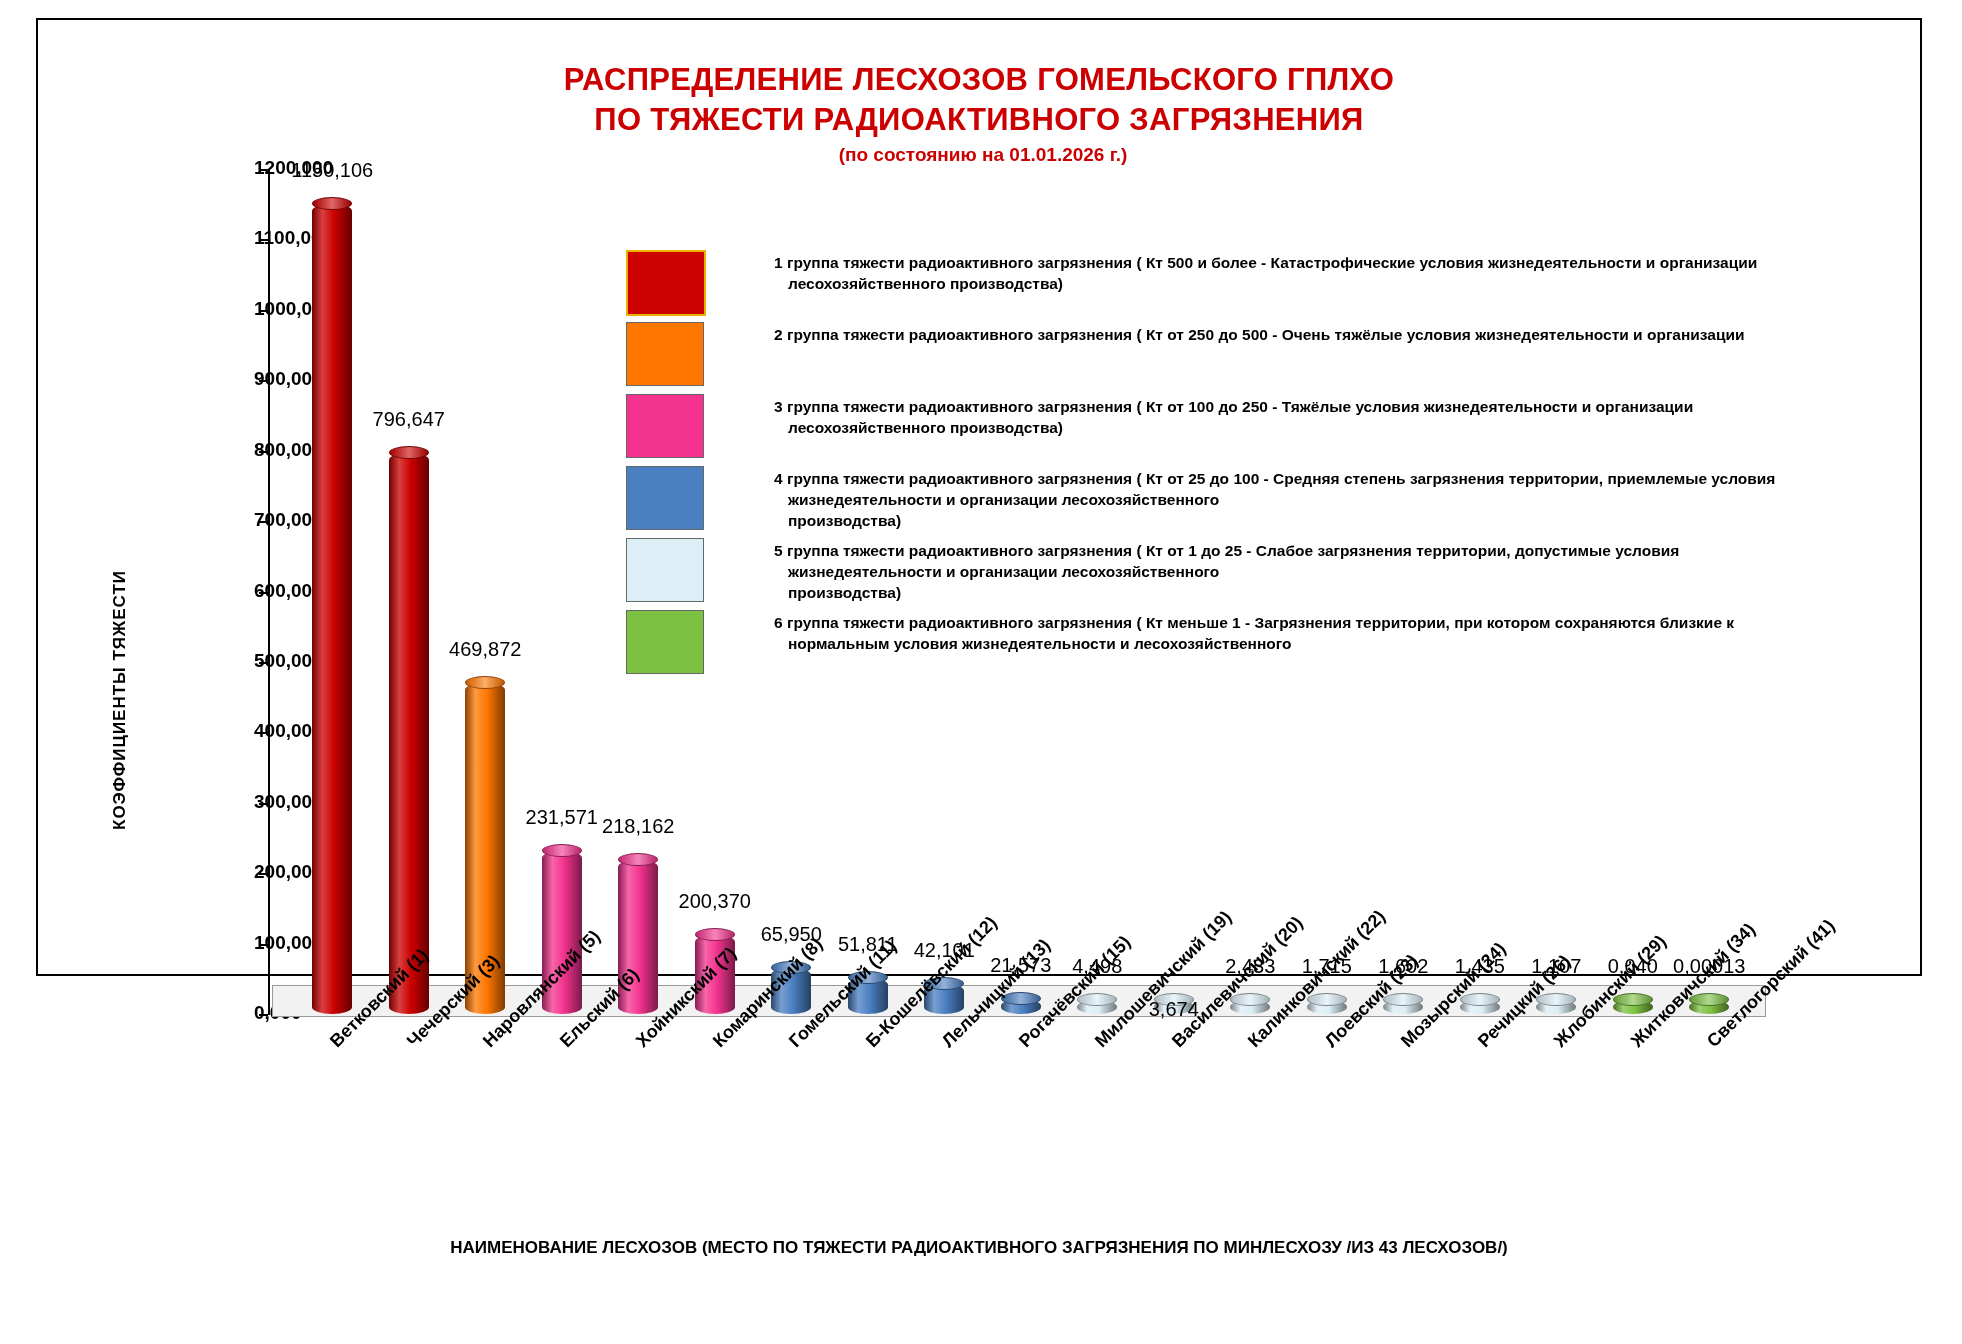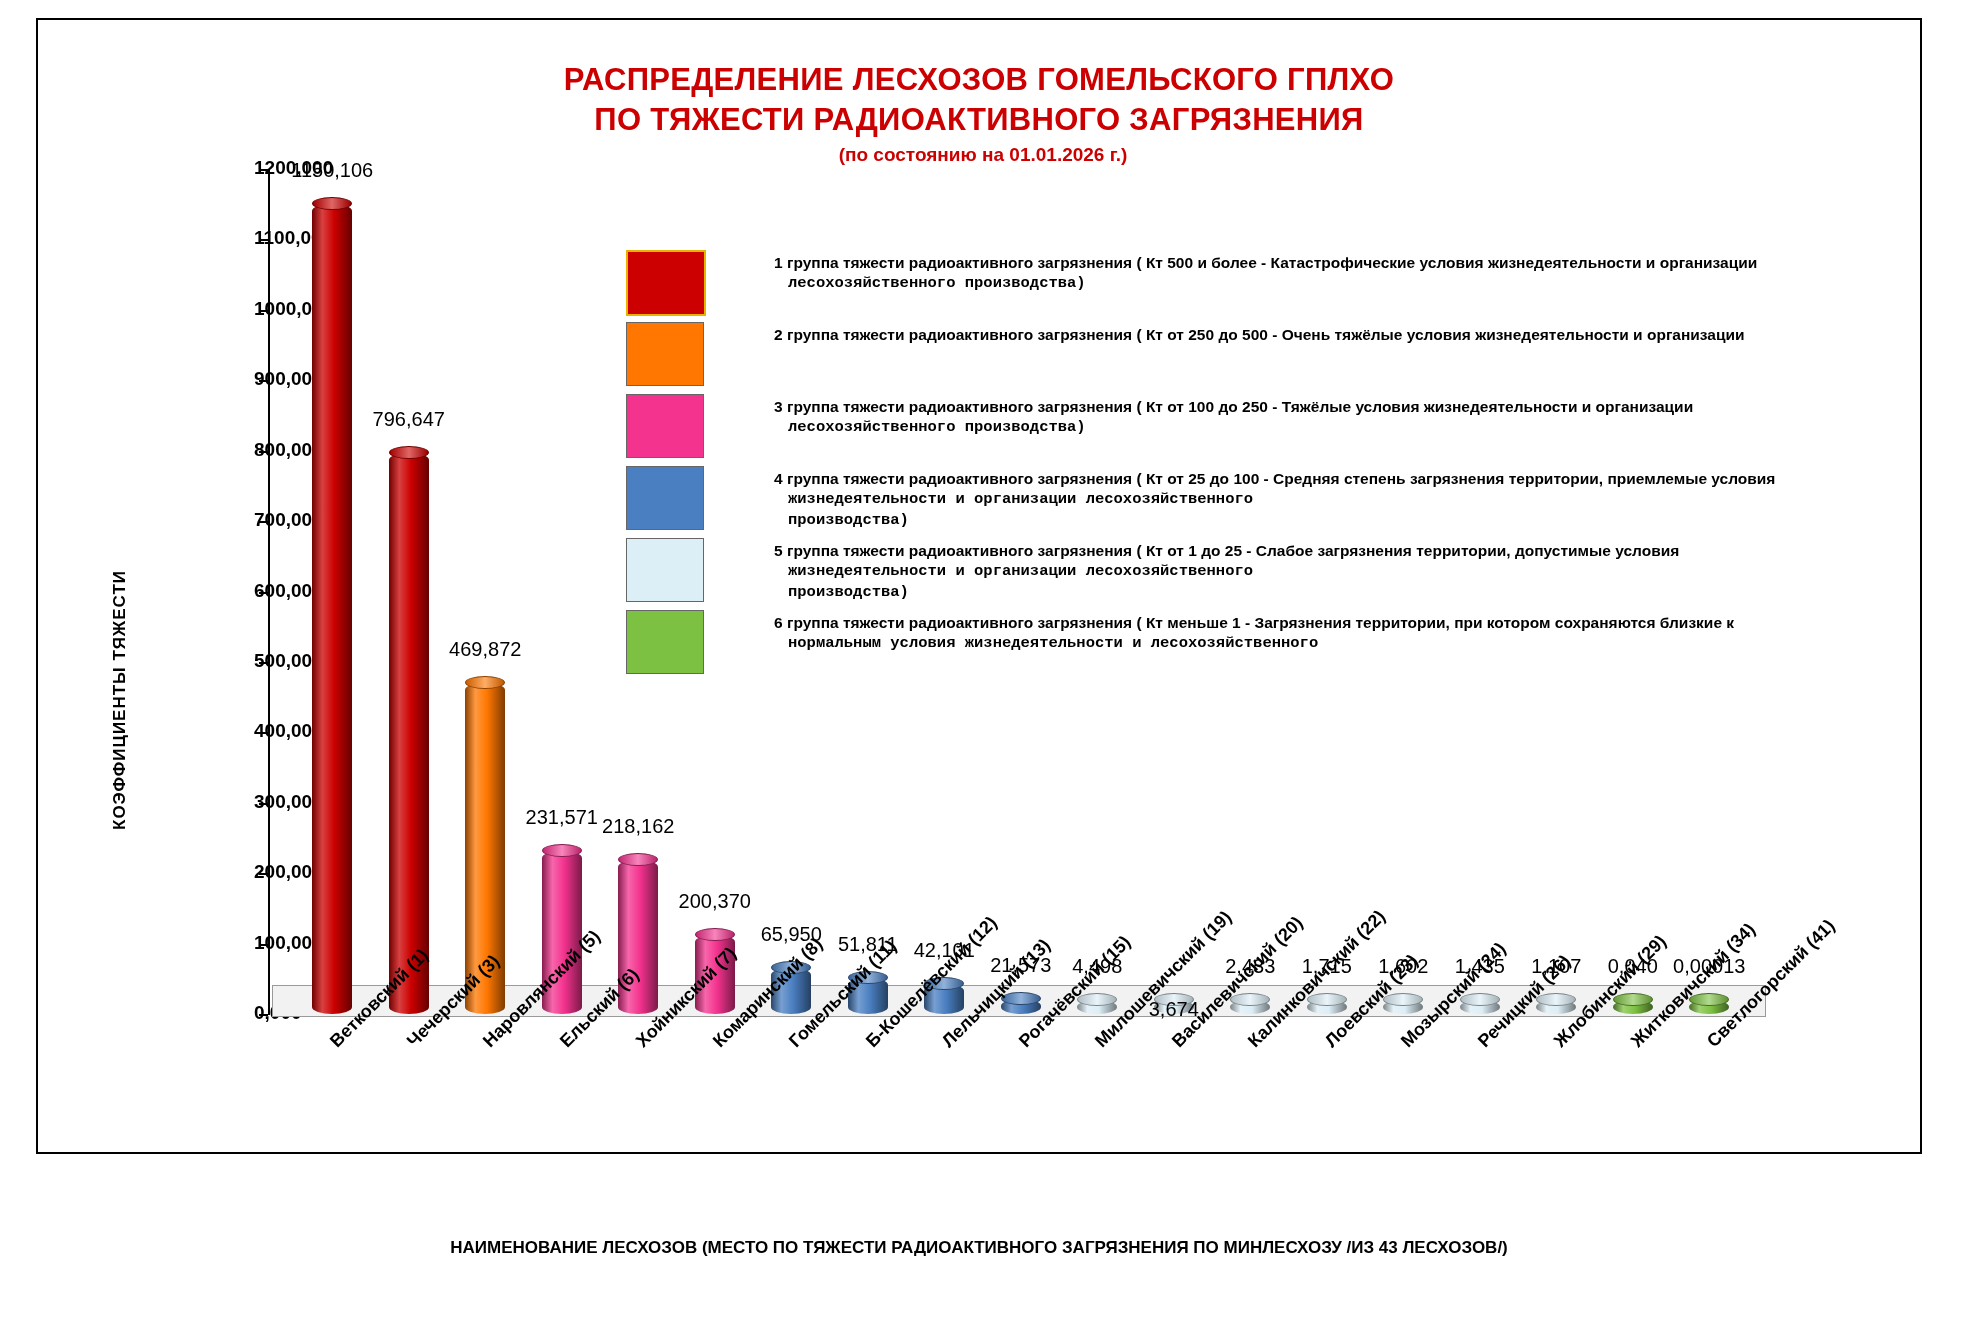--- a/index.html
+++ b/index.html
@@ -3,21 +3,21 @@
 <meta charset="utf-8">
 <style>
   html,body{margin:0;padding:0;}
   body{
     width:1962px;height:1344px;
     background:#ffffff;
     font-family:"Liberation Sans", sans-serif;
     overflow:hidden;
   }
   .frame{
-    position:absolute;left:36px;top:18px;width:1886px;height:1136px;
+    position:absolute;left:36px;top:18px;width:1886px;height:958px;
     border:2px solid #000;box-sizing:border-box;background:#fff;
   }
   .title{
     position:absolute;left:0;top:40px;width:100%;text-align:center;
     color:#cc0000;font-weight:bold;font-size:31px;line-height:40px;
     letter-spacing:0.3px;
   }
   .subtitle{
     position:absolute;left:4px;top:124px;width:100%;text-align:center;
     color:#cc0000;font-weight:bold;font-size:19px;
@@ -78,21 +78,21 @@
   }
   .legrow{position:relative;margin-bottom:8px;min-height:64px;}
   .swatch{
     position:absolute;left:0;top:0;width:76px;height:62px;border:1px solid #666;
   }
   .swatch.first{border:2px solid #e8b300;}
   .legtext{
     position:absolute;left:148px;top:2px;width:1090px;
     font-size:15.5px;font-weight:bold;color:#000;line-height:21px;
   }
-  .legtext .ind{display:block;padding-left:14px;font-family:Liberation Mono, monospace;}
+  .legtext .ind{display:block;padding-left:14px;}
 </style>
 </head>
 <body>
 
 <div class="frame">
 
   <div class="title">
     <div>РАСПРЕДЕЛЕНИЕ ЛЕСХОЗОВ ГОМЕЛЬСКОГО ГПЛХО</div>
     <div>ПО ТЯЖЕСТИ РАДИОАКТИВНОГО ЗАГРЯЗНЕНИЯ</div>
   </div>

